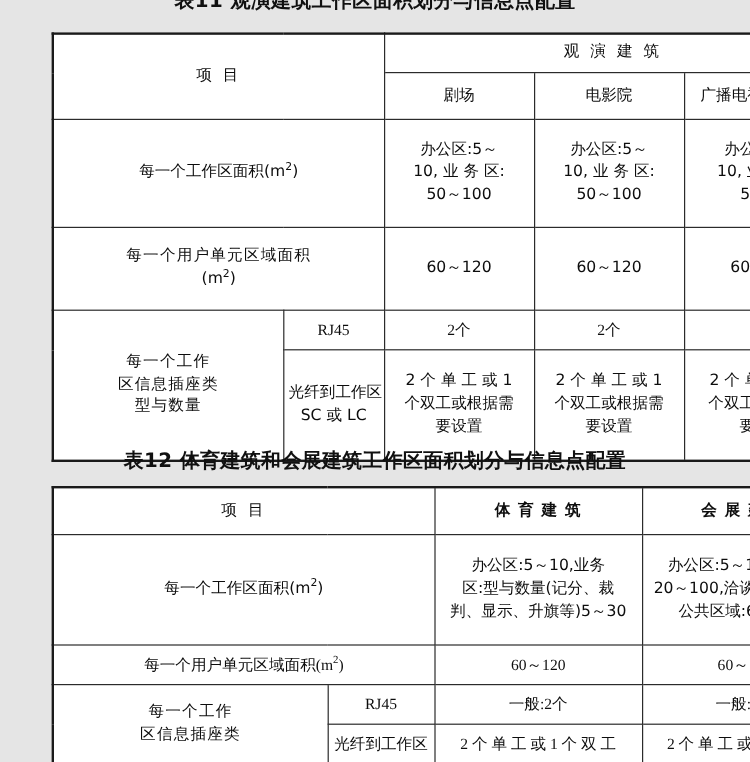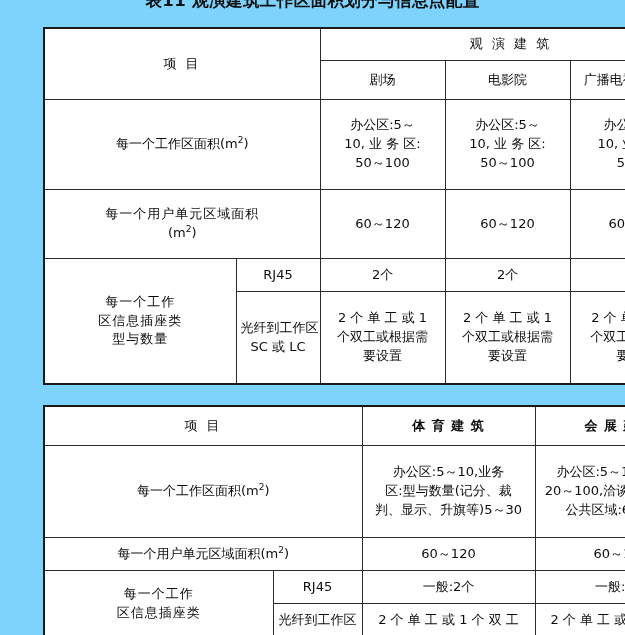--- a/index.html
+++ b/index.html
@@ -14,21 +14,21 @@
     overflow: hidden;
     position: relative;
     font-family: "DejaVu Sans", "Liberation Sans", sans-serif;
     color: #141414;
     -webkit-font-smoothing: none;
   }
 
   .page {
     position: absolute;
     inset: 0;
-    background: #7dd3fc;
+    background: #e5e5e5;
   }
 
   
   .table-title {
     position: absolute;
     left: 0;
     width: 625px;
     text-align: center;
     font-size: 16.5px;
     font-weight: bold;
@@ -91,21 +91,21 @@
     width: 574px;
   }
   #table12 .c-item  { width: 229px; }
   #table12 .c-sub   { width: 89px; }
   #table12 .c-d1    { width: 173px; }
   #table12 .c-d2    { width: 172px; }
   .h-27 { height: 27px; }
   .h-34 { height: 34px; margin-top: 36px; }
   .h-85 { height: 85px; }
   .h-64 { height: 64px; }
-  .h-28 { height: 28px; }
+  .h-28 { height: 28px; font-family: Liberation Serif, serif; }
   .h-87 { height: 87px; }
 
   
   .cell-lines { display: block; }
   .cell-lines .ln { display: block; white-space: nowrap; text-align: center; }
   .cell-lines .ln.first { text-indent: 0; }
 
   .cut-bottom {
     
   }
@@ -218,20 +218,23 @@
           <span class="cell-lines">
             <span class="ln ctr">2 个 单 工 或 1</span>
             <span class="ln">个双工或根据需</span>
             <span class="ln">要设置</span>
           </span>
         </td>
       </tr>
     </tbody>
   </table>
 
+  <div class="table-title" id="title-12">
+    <span>表12 体育建筑和会展建筑工作区面积划分与信息点配置</span>
+  </div>
 
   <table class="tbl outer" id="table12">
     <colgroup>
       <col class="c-item">
         <col class="c-sub">
         <col class="c-d1">
         <col class="c-d2">
     </colgroup>
     <tbody>
       <tr>

